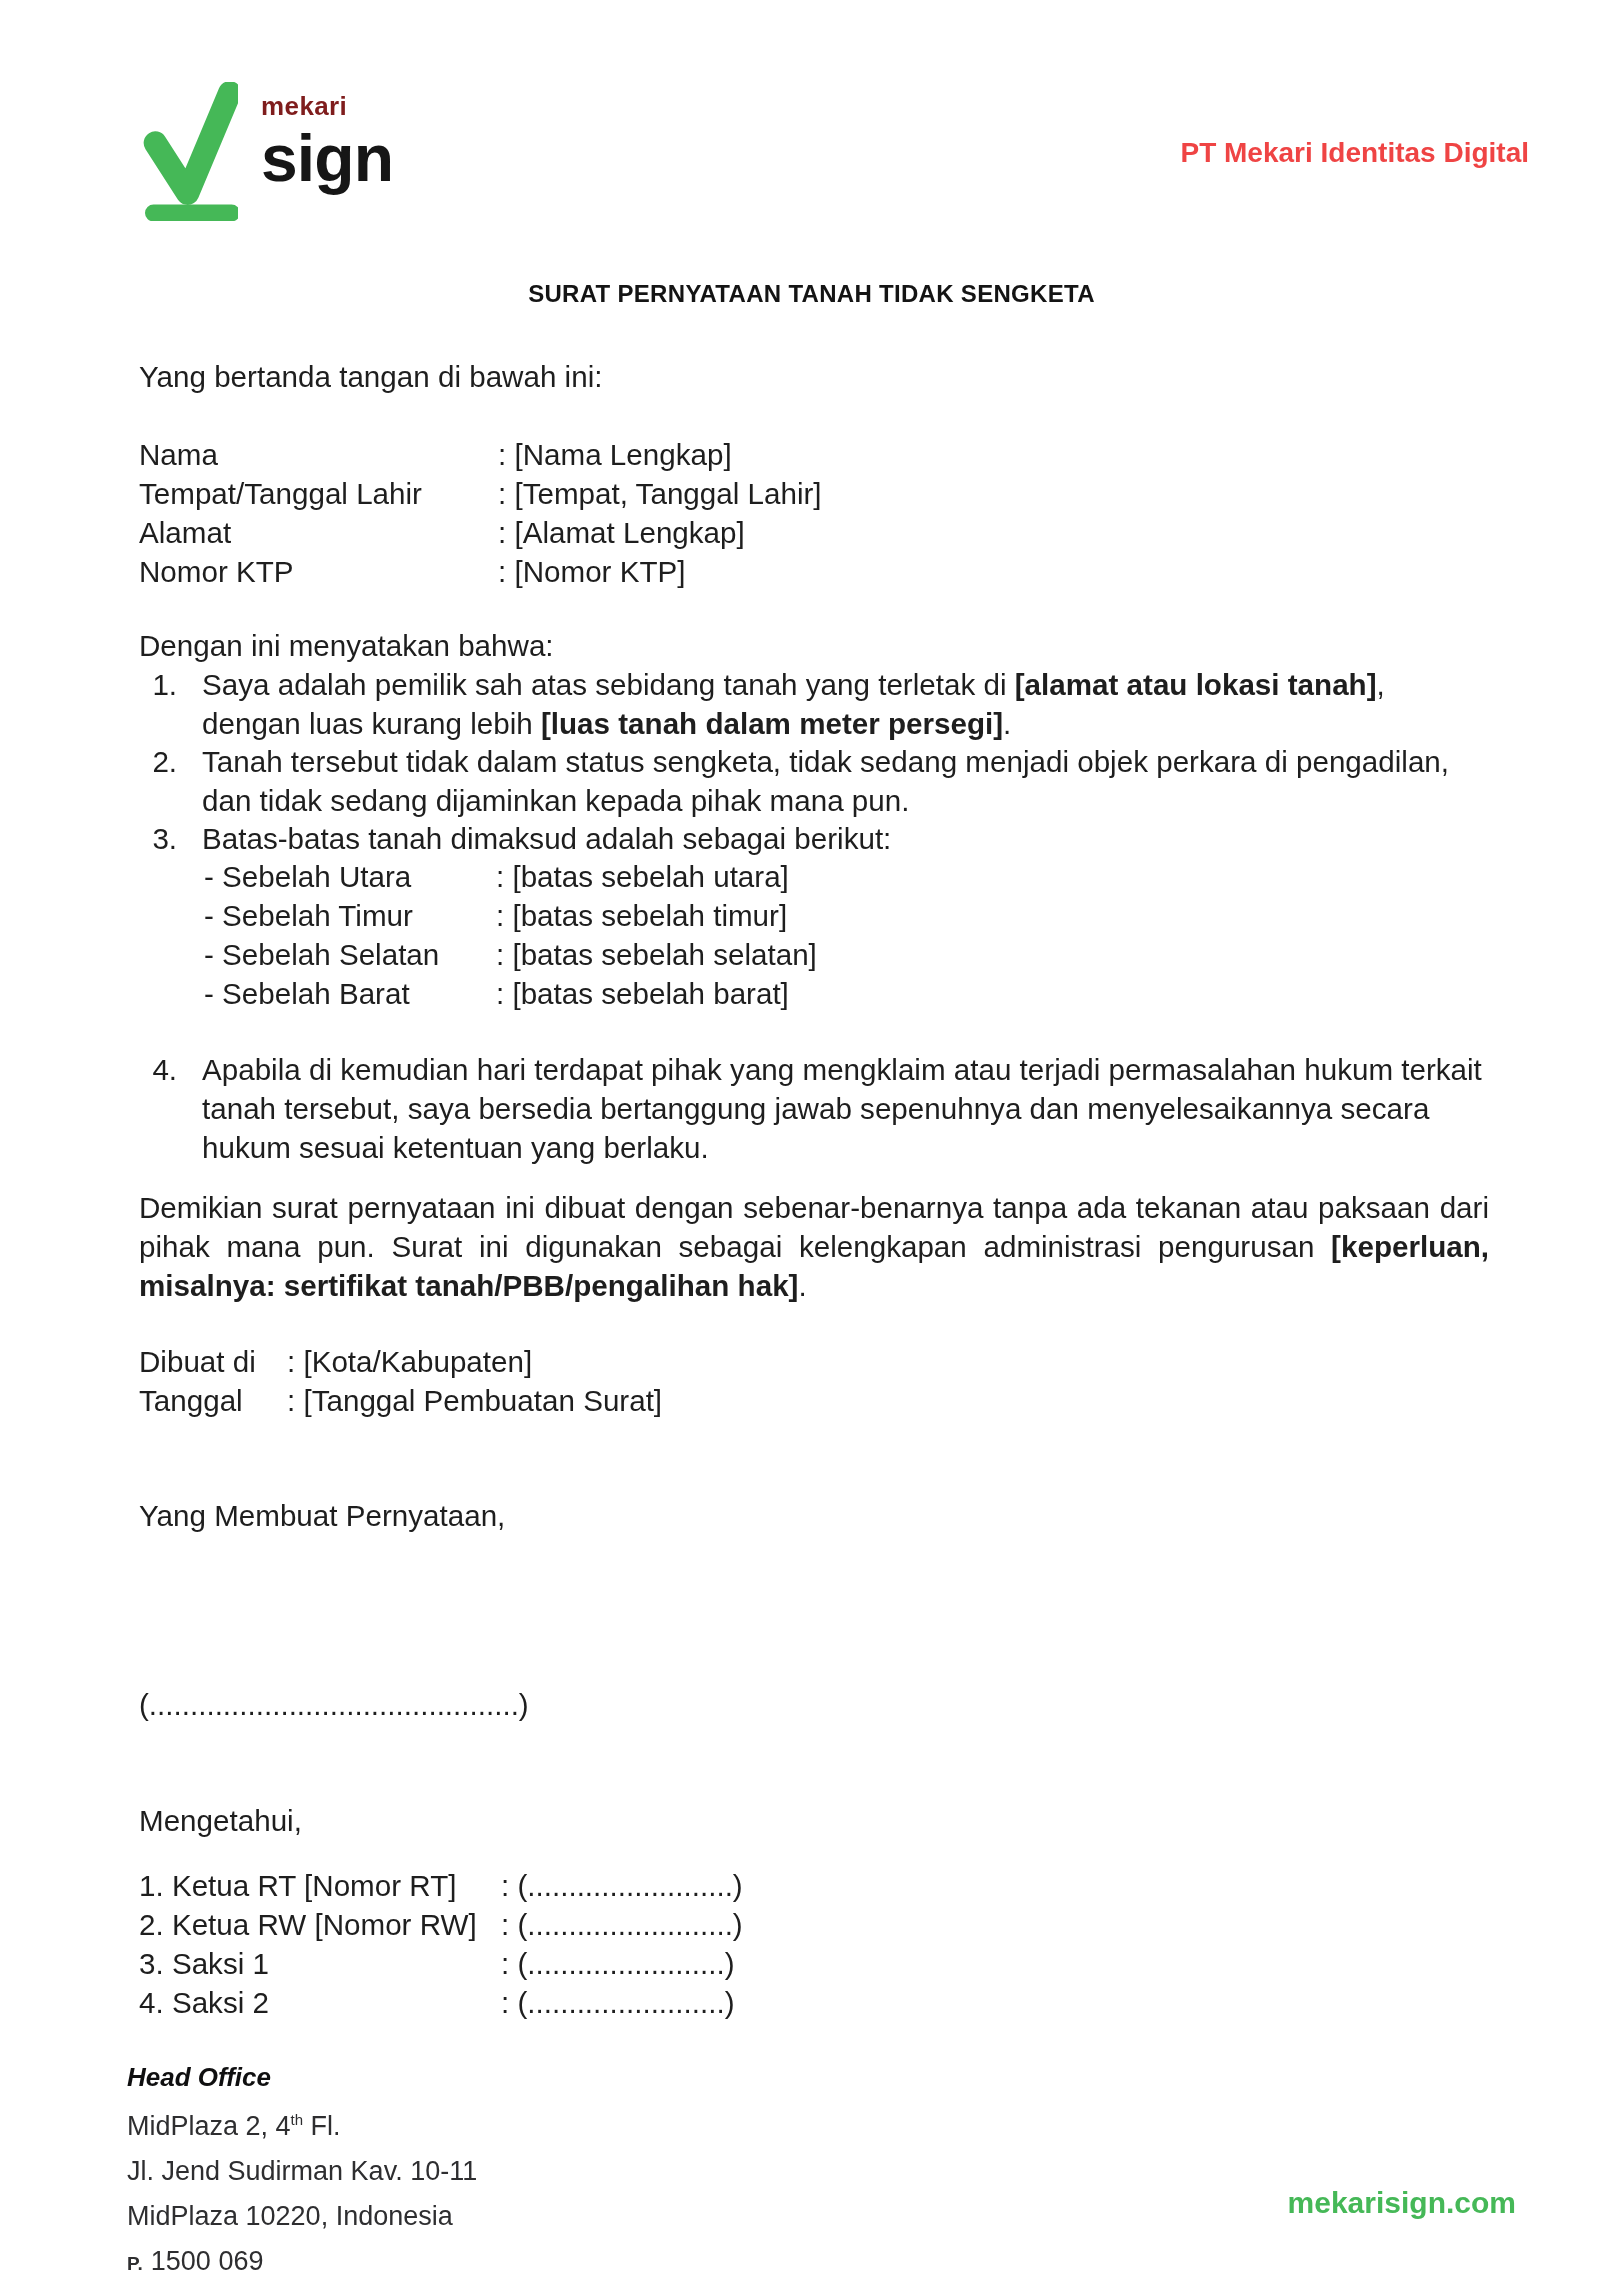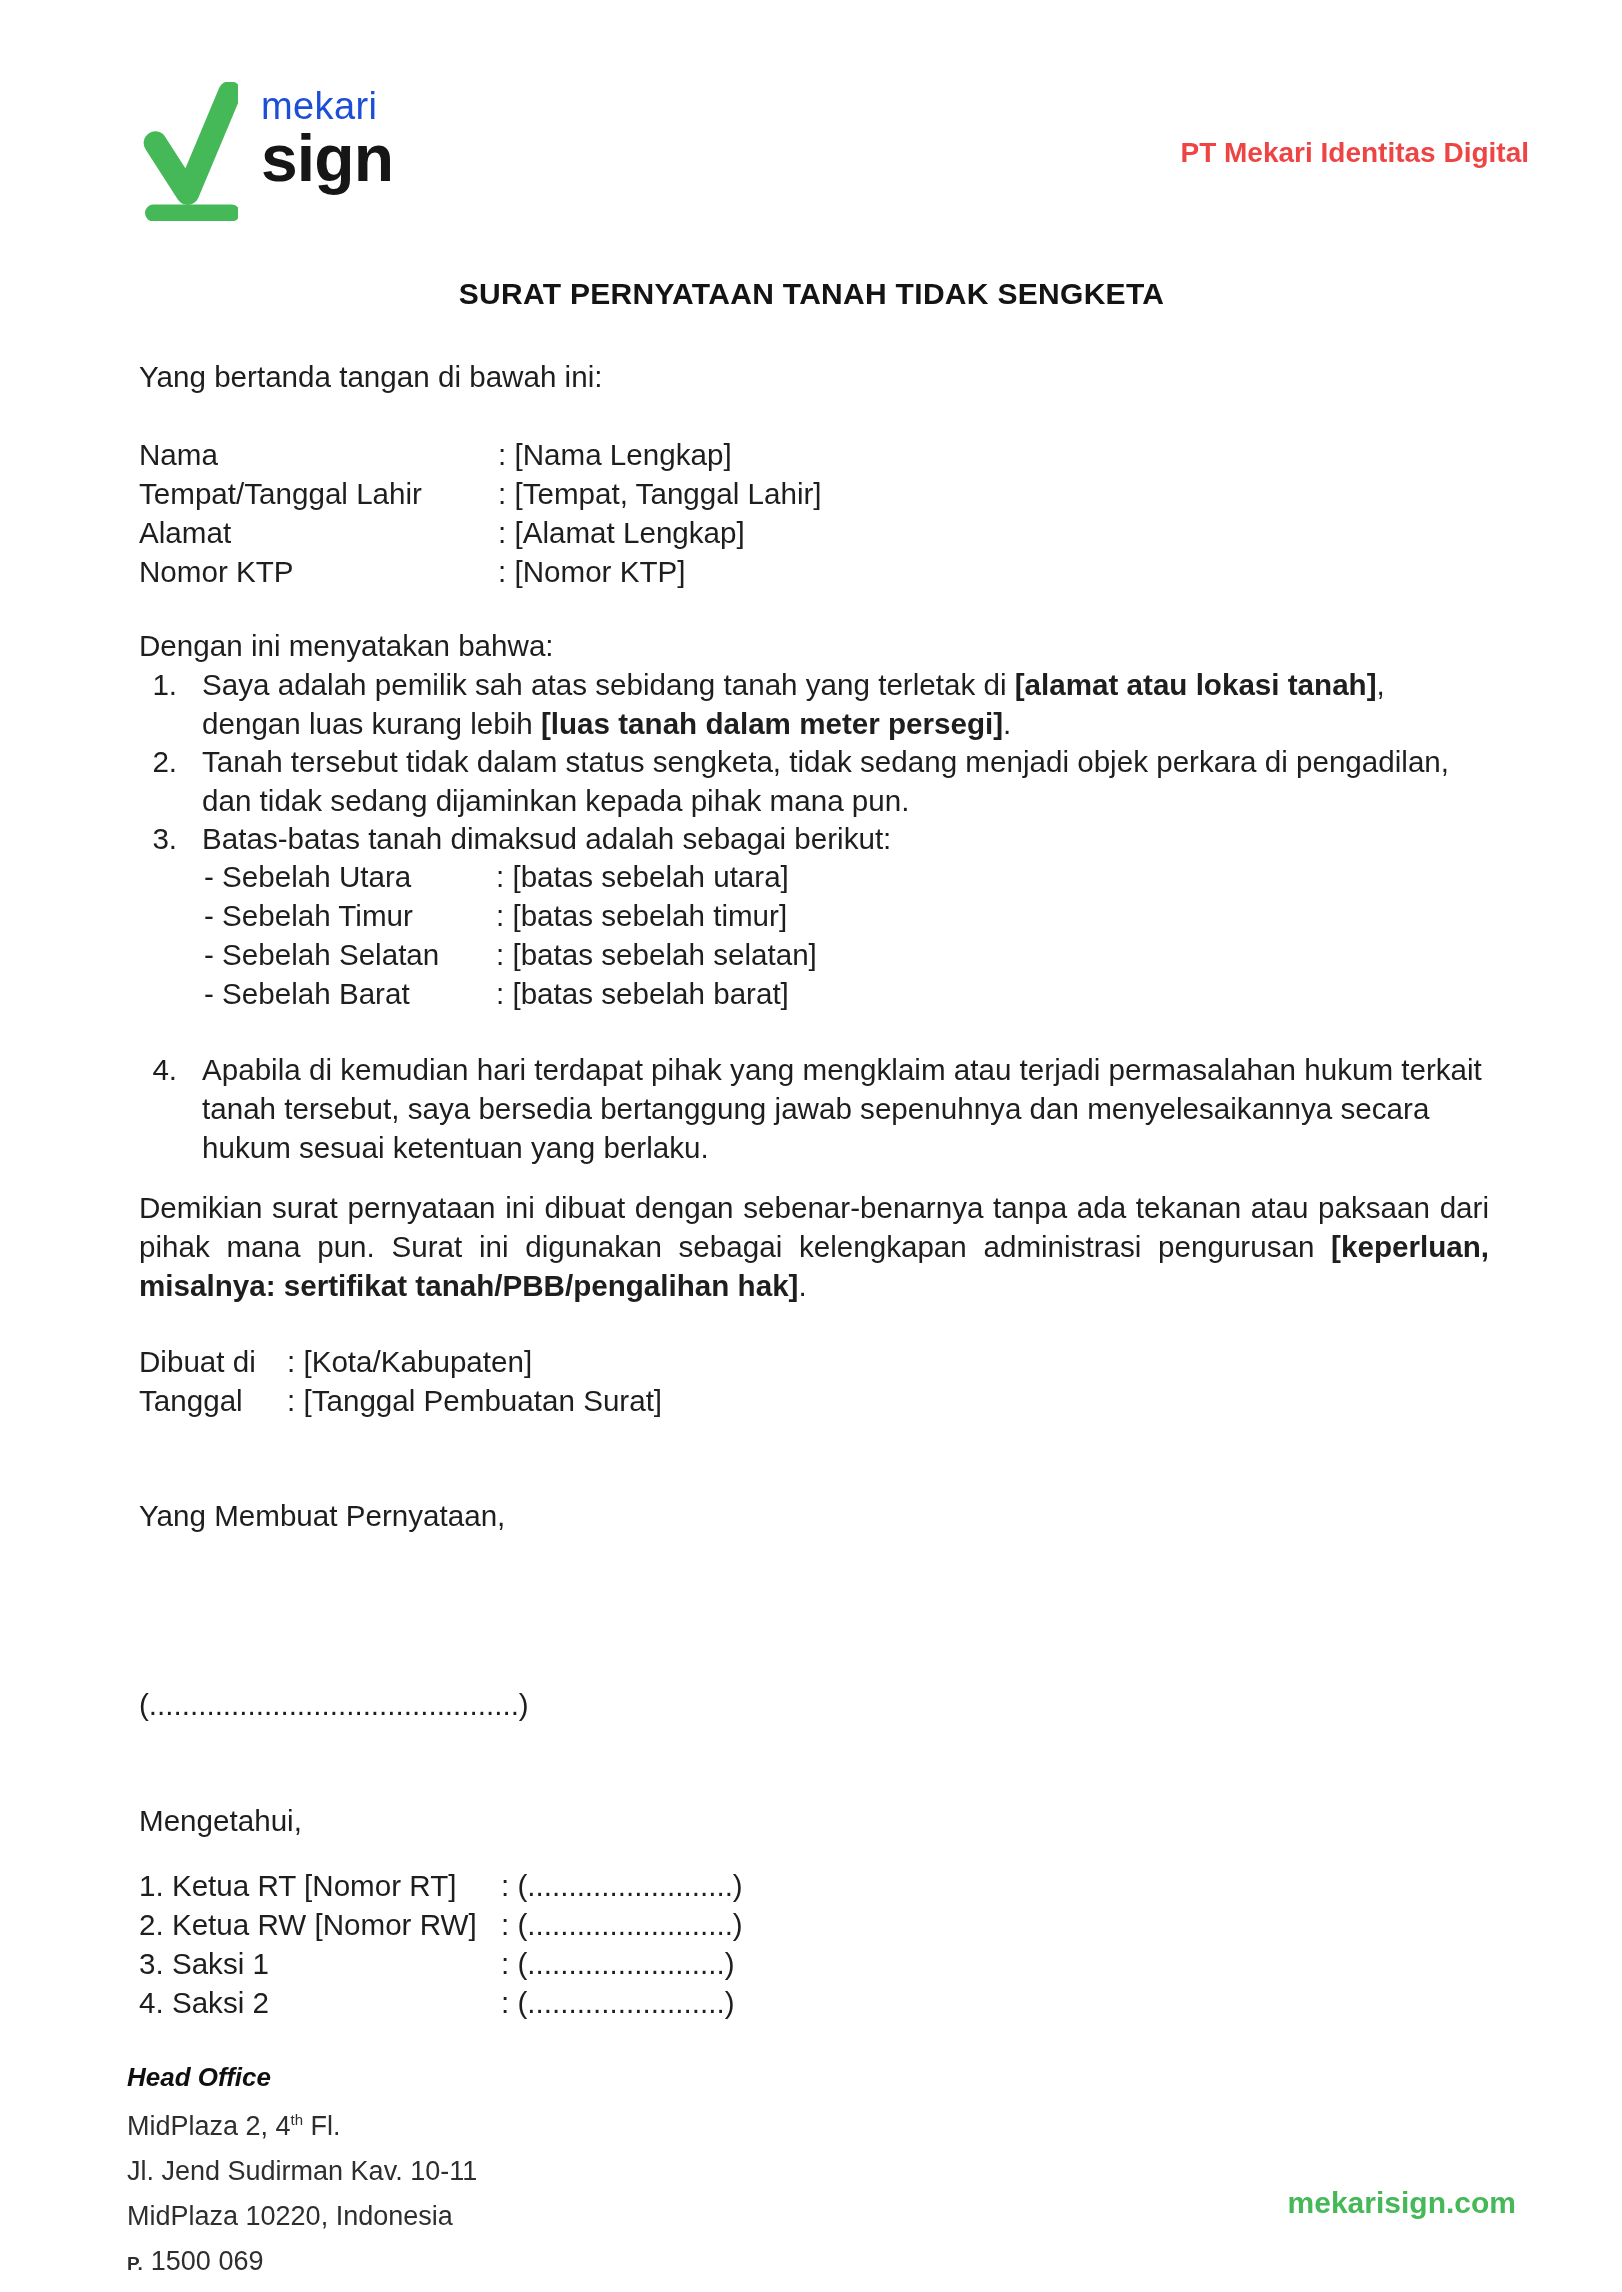--- a/index.html
+++ b/index.html
@@ -11,26 +11,26 @@
     color:#1e1e1e;
     font-size:29.6px;
     line-height:39px;
     overflow:hidden;
   }
   .abs { position:absolute; }
 
   
   .logo-wrap { left:139px; top:82px; display:flex; align-items:flex-start; gap:23px; }
   .logo-text { display:flex; flex-direction:column; padding-top:5.4px; }
-  .logo-mekari { font-weight:normal; font-size:38px; line-height:39px; color:#1d4ed8; letter-spacing:0.4px; }
+  .logo-mekari { font-weight:bold; font-size:26px; line-height:39px; color:#7f1d1d; letter-spacing:0.4px; }
   .logo-sign  { font-weight:bold; font-size:66px; line-height:64px; color:#161616; letter-spacing:-0.9px; }
   .company { right:94px; top:133px; font-weight:bold; font-size:28px; color:#ef4444; }
 
   
-  .title { left:0; top:274px; width:100%; text-align:center; font-weight:bold; font-size:30px; letter-spacing:0.3px; color:#141414; }
+  .title { left:0; top:274px; width:100%; text-align:center; font-weight:bold; font-size:24px; letter-spacing:0.3px; color:#141414; }
 
   .content { left:139px; width:1350px; }
 
   .fields-row, .pd-row, .witness-row { display:flex; }
   .fields-label  { flex:0 0 359px; }
   .pd-label      { flex:0 0 148px; }
   .witness-label { flex:0 0 362px; }
 
   .stmt { display:flex; }
   .stmt-num { flex:0 0 63px; padding-left:13.4px; box-sizing:border-box; }

